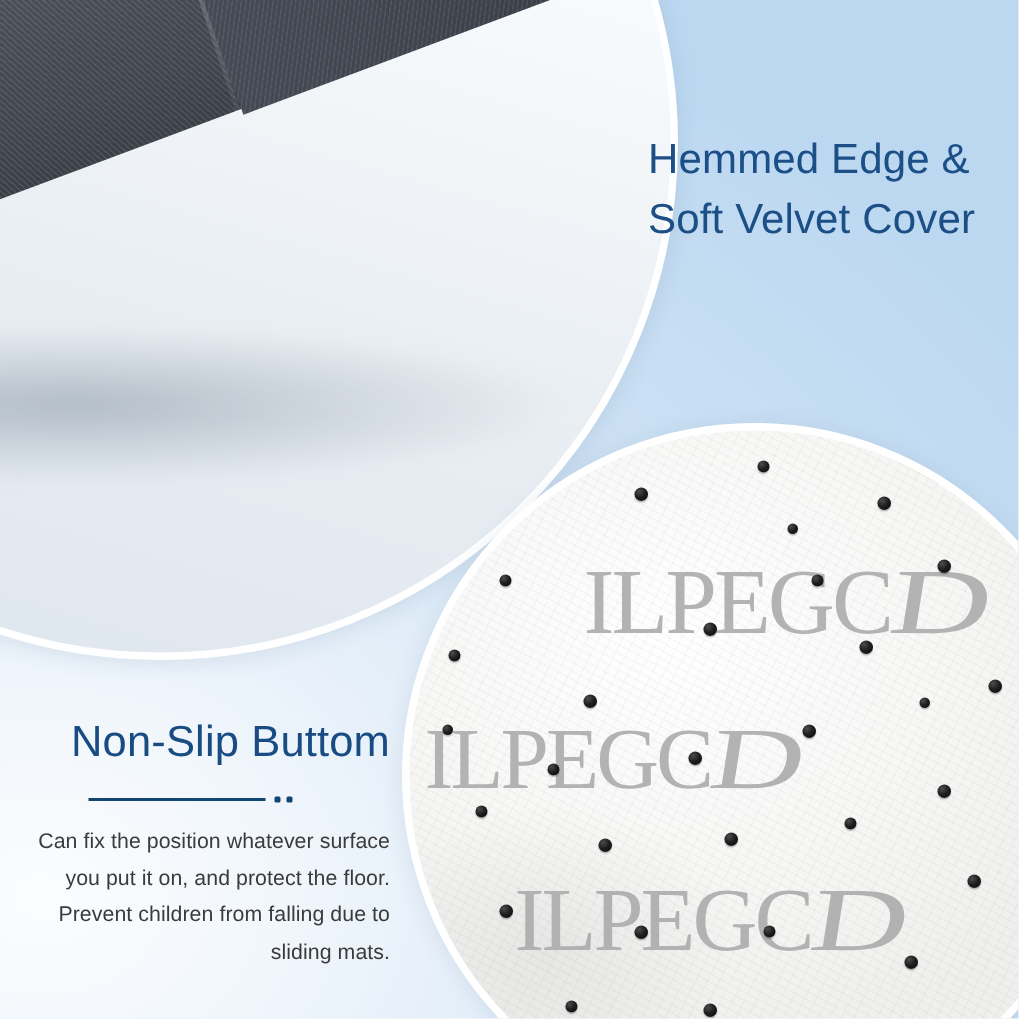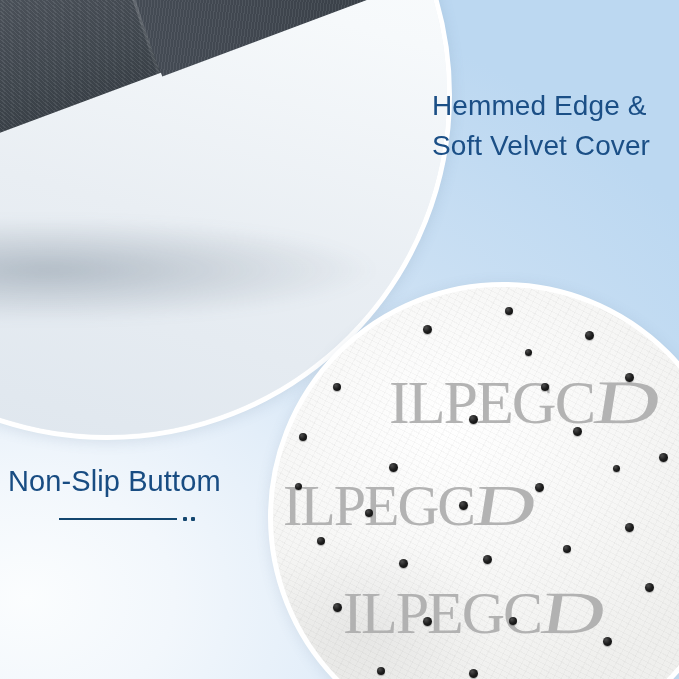--- a/index.html
+++ b/index.html
@@ -130,21 +130,21 @@
   .heading-tr{
     position:absolute;left:432px;top:86px;width:250px;
     color:#1b4f86;
     font-size:28px;line-height:1.44;
     font-weight:500;
     letter-spacing:.1px;
   }
   .heading-tr div{white-space:nowrap;}
 
   .block-bl{
-    position:absolute;left:8px;top:464px;width:252px;text-align:left;
+    position:absolute;left:8px;top:478px;width:252px;text-align:right;
   }
   .heading-bl{
     color:#184c82;
     font-size:29px;line-height:1.2;font-weight:500;
     letter-spacing:.1px;white-space:nowrap;
   }
   .divider{
     position:relative;height:12px;margin:14px auto 10px;width:150px;
   }
   .divider .line{
@@ -225,15 +225,21 @@
 
   <div class="block-bl">
     <div class="heading-bl">Non-Slip Buttom</div>
 
     <div class="divider">
       <span class="line"></span>
       <span class="d1"></span>
       <span class="d2"></span>
     </div>
 
+    <div class="body-bl">
+      <div>Can fix the position whatever surface</div>
+      <div>you put it on, and protect the floor.</div>
+      <div>Prevent children from falling due to</div>
+      <div>sliding mats.</div>
+    </div>
   </div>
 
 </div>
 
 </body></html>

